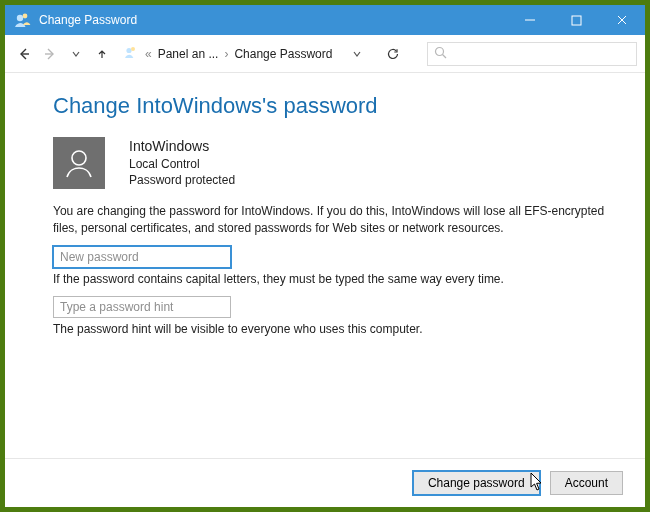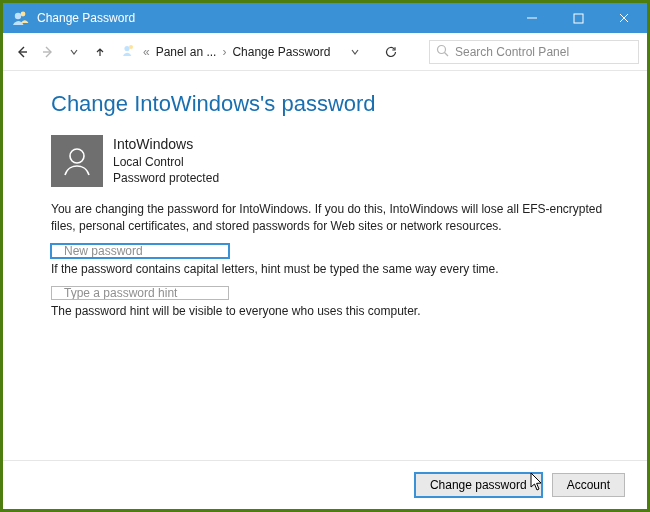--- a/index.html
+++ b/index.html
@@ -1,43 +1,43 @@
 <!DOCTYPE html>
 <html><head>
 <meta charset="utf-8">
 <style>
   * { box-sizing: border-box; margin: 0; padding: 0; }
   html, body { width: 650px; height: 512px; font-family: "Segoe UI", Tahoma, sans-serif; font-size: 12px; color: #222; background: #fff; overflow: hidden; }
-  .window { width: 650px; height: 512px; border: 3px solid #4d7c0f; display: flex; flex-direction: column; }
+  .window { width: 650px; height: 512px; border: 5px solid #4d7c0f; display: flex; flex-direction: column; }
   
   .titlebar { height: 30px; background: #3a91d6; color: #fff; display: flex; align-items: center; }
   .titlebar .app-icon { width: 20px; height: 20px; margin: 0 6px 0 8px; }
   .titlebar .title { flex: 0 0 auto; font-size: 12px; }
   .titlebar .spacer { flex: 1; }
   .winbtn { width: 46px; height: 30px; display: flex; align-items: center; justify-content: center; color: #fff; }
   .winbtn svg { stroke: #fff; }
   
   .navbar { height: 38px; display: flex; align-items: center; padding: 0 8px; gap: 4px; border-bottom: 1px solid #e6e6e6; }
   .navbtn { width: 22px; height: 22px; display: flex; align-items: center; justify-content: center; color: #555; }
   .navbtn.dim { opacity: 0.35; }
   .breadcrumb { display: flex; align-items: center; gap: 6px; margin-left: 6px; font-size: 12px; color: #222; }
   .bc-sep { color: #888; }
   .addr-drop { margin-left: 10px; }
   .refresh { margin-left: 10px; }
   .searchbox { margin-left: auto; height: 24px; width: 210px; border: 1px solid #ddd; display: flex; align-items: center; padding: 0 6px; color: #8a8a8a; background: #fff; }
   .searchbox .sicon { margin-right: 6px; opacity: .6; }
   
   .content { flex: 1; padding: 20px 32px 0 48px; }
   .heading { color: #1a6fb0; font-size: 22px; font-weight: 400; margin-bottom: 18px; }
-  .acct { display: flex; gap: 10px; margin-bottom: 14px; }
+  .acct { display: flex; gap: 24px; margin-bottom: 14px; }
   .avatar { width: 52px; height: 52px; background: #6f6f6f; display: flex; align-items: center; justify-content: center; }
   .acct-info { display: flex; flex-direction: column; line-height: 1.35; }
   .acct-name { font-size: 14px; }
   .warn { line-height: 1.45; margin-bottom: 8px; max-width: 560px; }
-  .field { display: block; width: 178px; height: 14px; border: 1px solid #b9b9b9; padding: 2px 12px; font-family: inherit; font-size: 12px; color: #000; margin-bottom: 4px; }
+  .field { display: block; width: 178px; height: 22px; border: 1px solid #b9b9b9; padding: 2px 6px; font-family: inherit; font-size: 12px; color: #000; margin-bottom: 4px; }
   .field::placeholder { color: #8f8f8f; }
   .field.focus { border: 1px solid #3a91d6; outline: 1px solid #3a91d6; }
   .helper { margin: 2px 0 10px 0; color: #222; }
   
   .actionrow { border-top: 1px solid #e6e6e6; padding: 12px 22px; display: flex; justify-content: flex-end; gap: 10px; }
   .btn { height: 24px; padding: 0 14px; font-family: inherit; font-size: 12px; background: #e9e9e9; border: 1px solid #b9b9b9; }
   .btn.primary { outline: 1px solid #3a91d6; border: 1px solid #3a91d6; }
   .cursor { position: absolute; left: 530px; top: 472px; pointer-events: none; }
 </style>
 </head>
@@ -124,21 +124,20 @@
         </svg>
     </div>
 
     <div class="searchbox">
       <span class="sicon">
         <svg width="13" height="13" viewBox="0 0 13 13">
             <circle cx="5.5" cy="5.5" r="4" fill="none" stroke="#888" stroke-width="1.2"></circle>
             <line x1="8.5" y1="8.5" x2="12" y2="12" stroke="#888" stroke-width="1.2"></line>
           </svg>
       </span>
-      <span>Search Control Panel</span>
     </div>
   </div>
 
   <div class="content">
     <div class="heading">Change IntoWindows's password</div>
 
     <div class="acct">
       <div class="avatar">
         <svg width="40" height="40" viewBox="0 0 40 40">
             <circle cx="20" cy="15" r="7" fill="none" stroke="#fff" stroke-width="1.6"></circle>
@@ -148,21 +147,21 @@
       <div class="acct-info">
         <div class="acct-name">IntoWindows</div>
         <div>Local Control</div>
         <div>Password protected</div>
       </div>
     </div>
 
     <div class="warn">You are changing the password for IntoWindows.  If you do this, IntoWindows will lose all EFS-encrypted files, personal certificates, and stored passwords for Web sites or network resources.</div>
 
     <input type="password" class="field focus" placeholder="New password" style="">
-    <div class="helper">If the password contains capital letters, hint must be typed the same way every time.</div>
+    <div class="helper">If the password contains capital letters, they must be typed the same way every time.</div>
 
     <input type="text" class="field" placeholder="Type a password hint" style="">
     <div class="helper">The password hint will be visible to everyone who uses this computer.</div>
   </div>
 
   <div class="actionrow">
     <button class="btn primary">Change password</button>
     <button class="btn">Account</button>
   </div>
 

